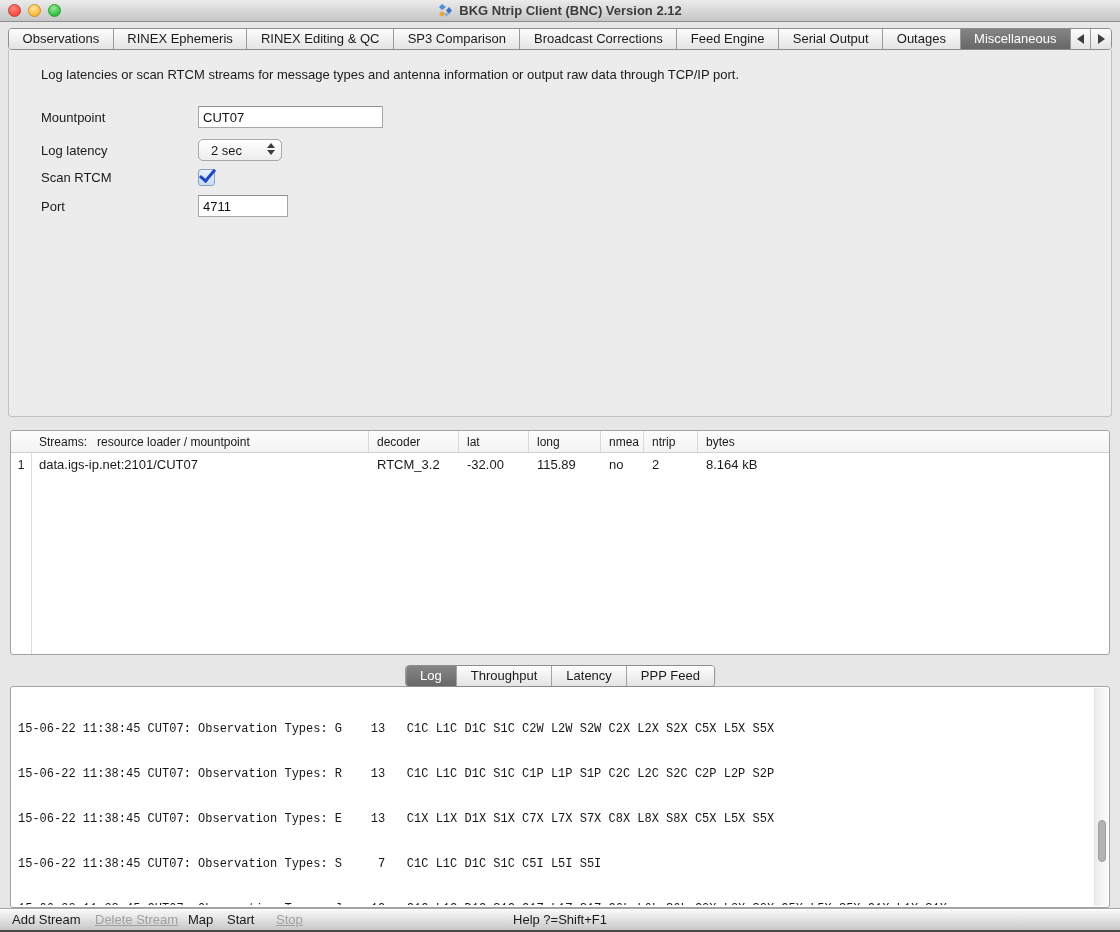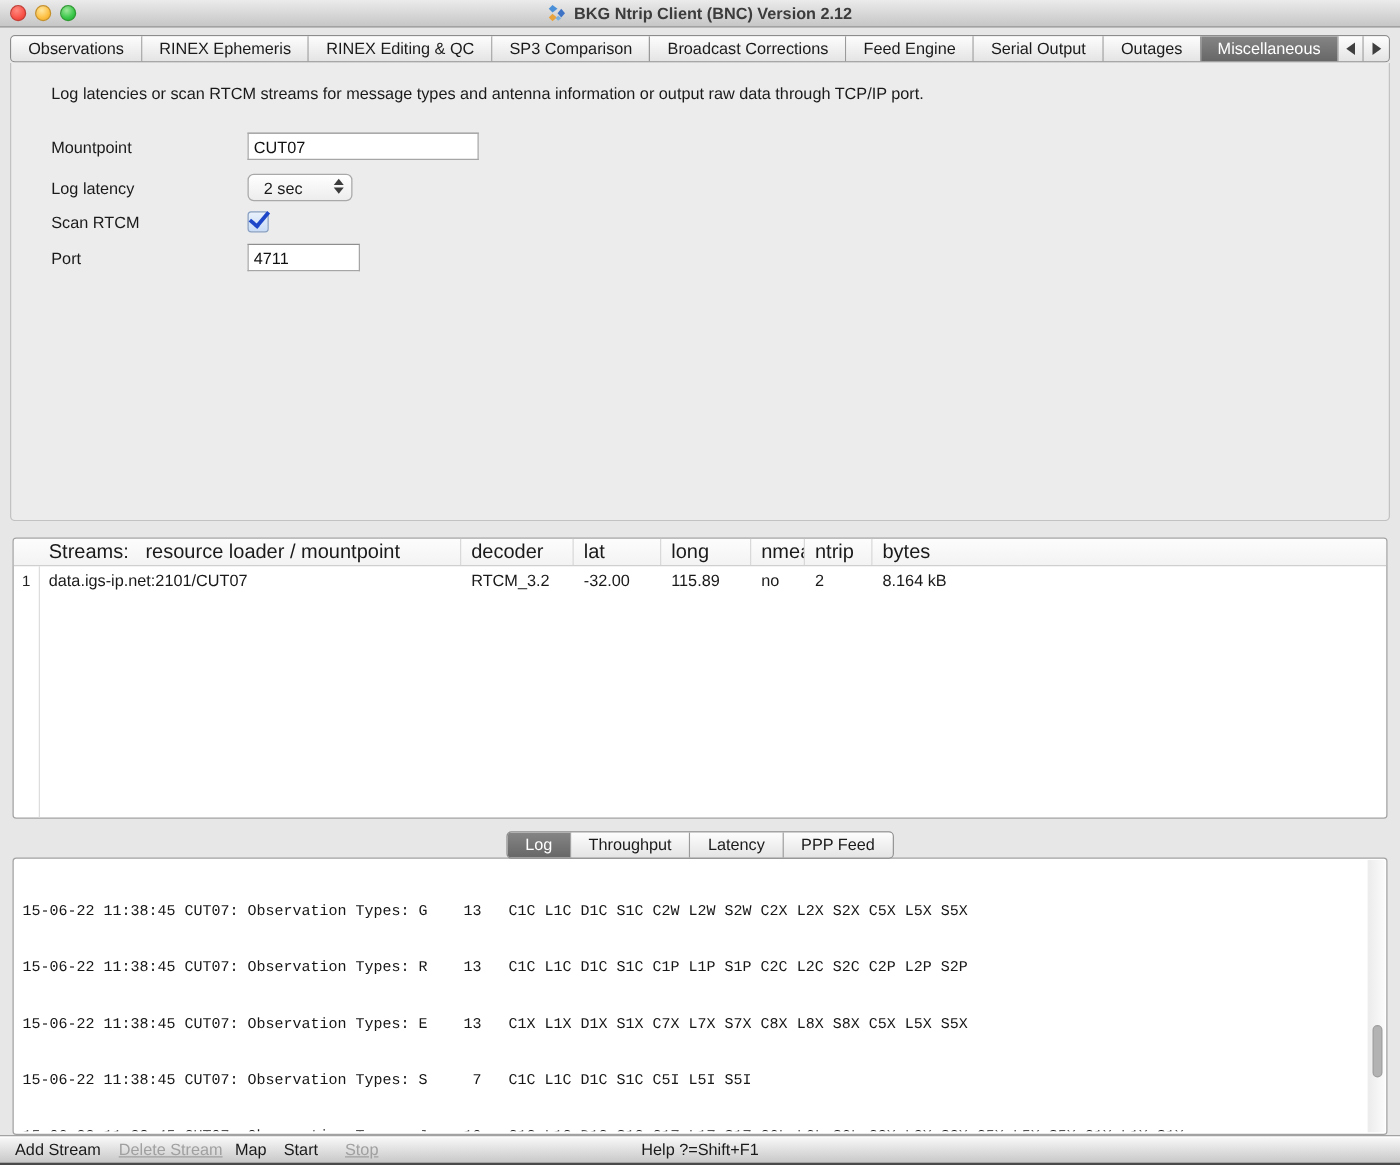--- a/index.html
+++ b/index.html
@@ -74,21 +74,21 @@
     content:""; position:absolute; left:4px; top:-4px; width:6px; height:13px;
     border-right:3px solid #1d47c8; border-bottom:3px solid #1d47c8;
     transform:rotate(40deg);
   }
   
   .streams{
     position:absolute; left:10px; top:430px; width:1100px; height:225px;
     background:#fff; border:1px solid #a2a2a2; border-radius:3px; overflow:hidden;
   }
   .thead{ display:flex; height:22px; border-bottom:1px solid #cfcfcf;
-          background:linear-gradient(#fdfdfd,#f3f3f3); font-size:16px; }
+          background:linear-gradient(#fdfdfd,#f3f3f3); font-size:12px; }
   .th{ border-right:1px solid #d9d9d9; display:flex; align-items:center;
        padding-left:8px; white-space:pre; overflow:hidden; }
   .th:last-child{ border-right:none; }
   .th.c0{ width:358px; padding-left:28px; }
   .th.c1{ width:90px; } .th.c2{ width:70px; } .th.c3{ width:72px; }
   .th.c4{ width:43px; } .th.c5{ width:54px; } .th.c6{ flex:1; }
   .tbody{ position:relative; height:201px; }
   .gutterline{ position:absolute; left:20px; top:0; bottom:0; width:1px; background:#ddd; }
   .trow{ display:flex; height:23px; align-items:center; font-size:13px; }
   .rownum{ width:20px; text-align:center; font-size:12px; color:#222; }

